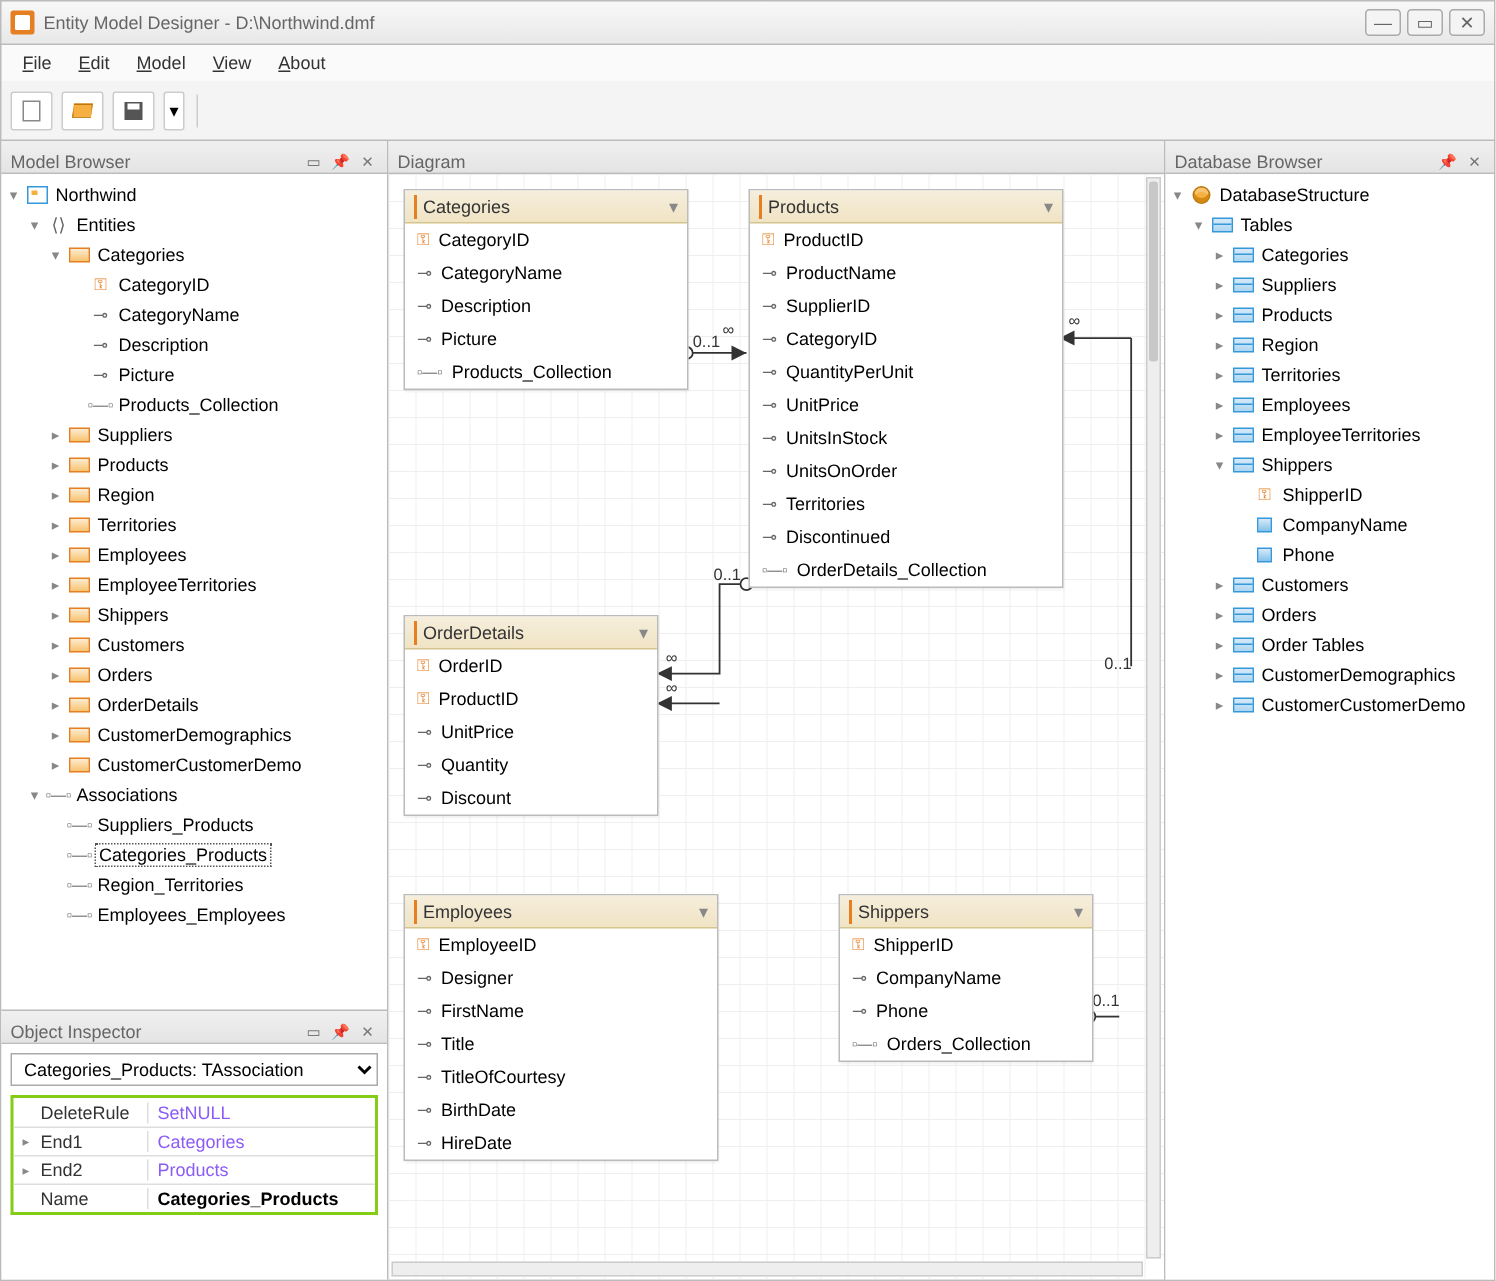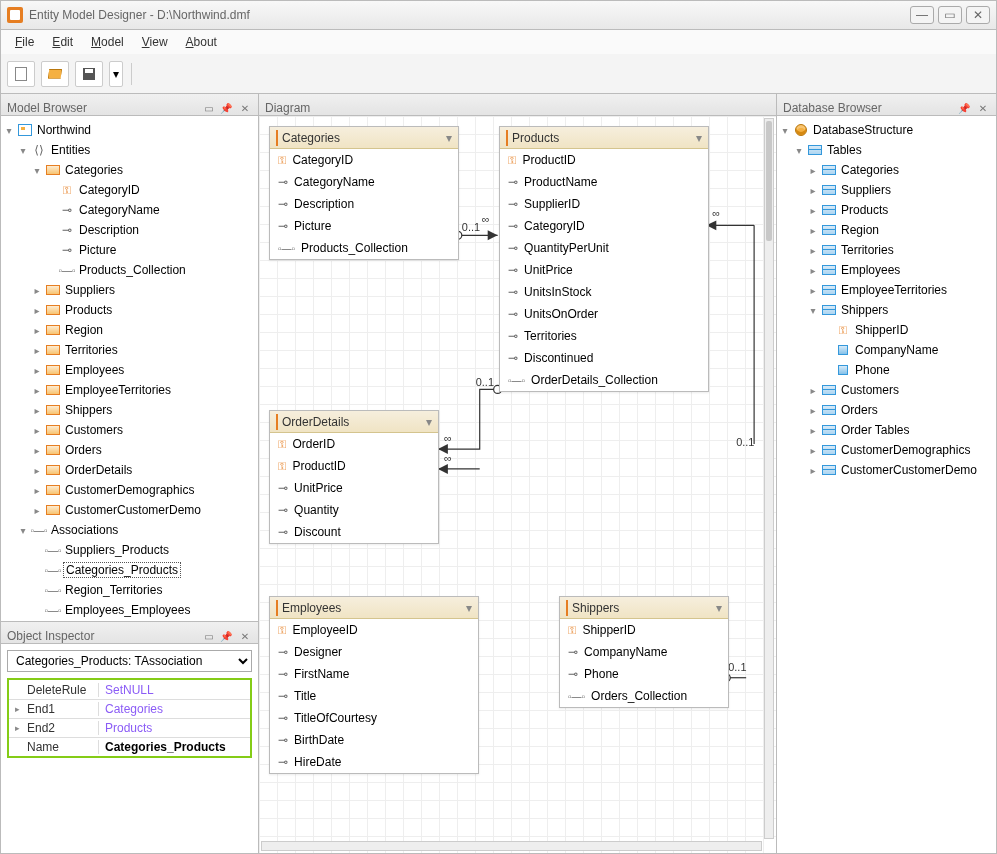--- a/index.html
+++ b/index.html
@@ -48,21 +48,21 @@
 .ic-key { color:#e67e22; font-size:11px; }
 .ic-prop { color:#666; font-size:12px; }
 .ic-assoc { color:#666; font-size:10px; }
 .ic-table { width:14px; height:10px; border:1px solid #3498db; background:linear-gradient(#d6eaf8,#aed6f1); position:relative; }
 .ic-table::after { content:""; position:absolute; left:0; right:0; top:3px; border-top:1px solid #3498db; }
 .ic-col { width:10px; height:10px; background:linear-gradient(#d6eaf8,#85c1e9); border:1px solid #3498db; }
 .ic-model { width:14px; height:12px; border:1px solid #3498db; background:#fff; position:relative; }
 .ic-model::before { content:""; position:absolute; left:2px; top:2px; width:4px; height:3px; background:#f5b041; }
 
 
-.inspector { border-top:1px solid #bbb; background:#fff; display:flex; flex-direction:column; height:232px; }
+.inspector { border-top:1px solid #bbb; background:#fff; display:flex; flex-direction:column; height:180px; }
 .inspector select { width: calc(100% - 12px); margin:6px; height:22px; border:1px solid #aaa; background:#fff; padding:0 4px; }
 .prop-grid { border:2px solid #84cc16; margin:0 6px 6px; }
 .prop-grid .prow { display:flex; border-top:1px solid #ddd; height:19px; align-items:center; }
 .prop-grid .prow:first-child { border-top:none; }
 .prop-grid .pname { width:90px; padding:0 6px; border-right:1px solid #ddd; color:#333; display:flex; align-items:center; gap:4px; }
 .prop-grid .pval { flex:1; padding:0 6px; color:#8b5cf6; }
 .prop-grid .pval.bold { color:#000; font-weight:bold; }
 .prop-grid .marker { color:#888; font-size:9px; width:8px; }
 
 

